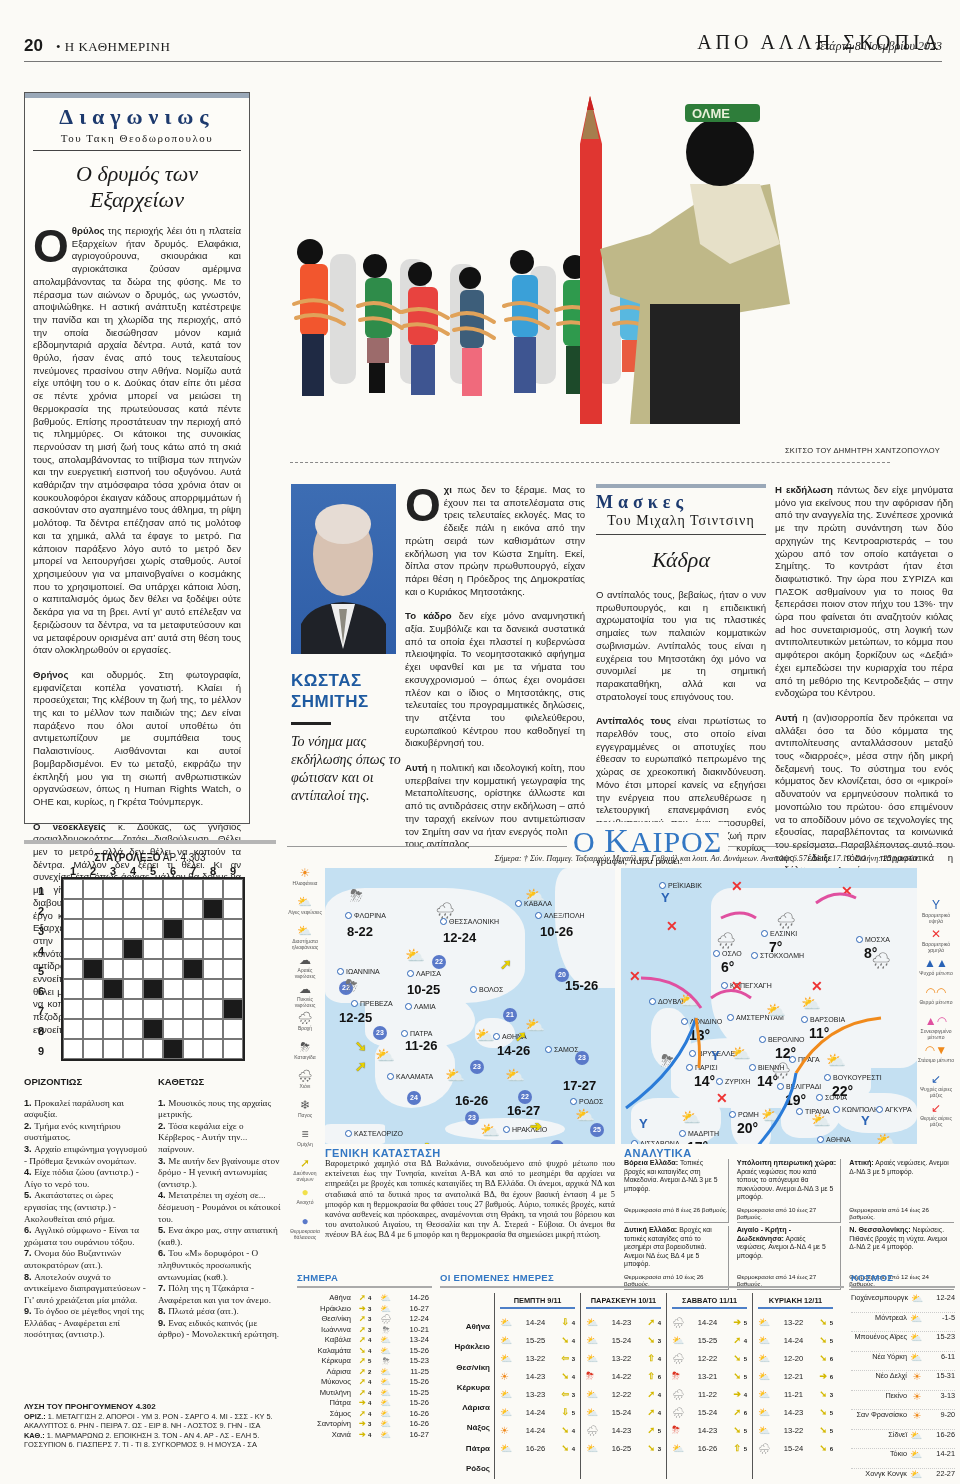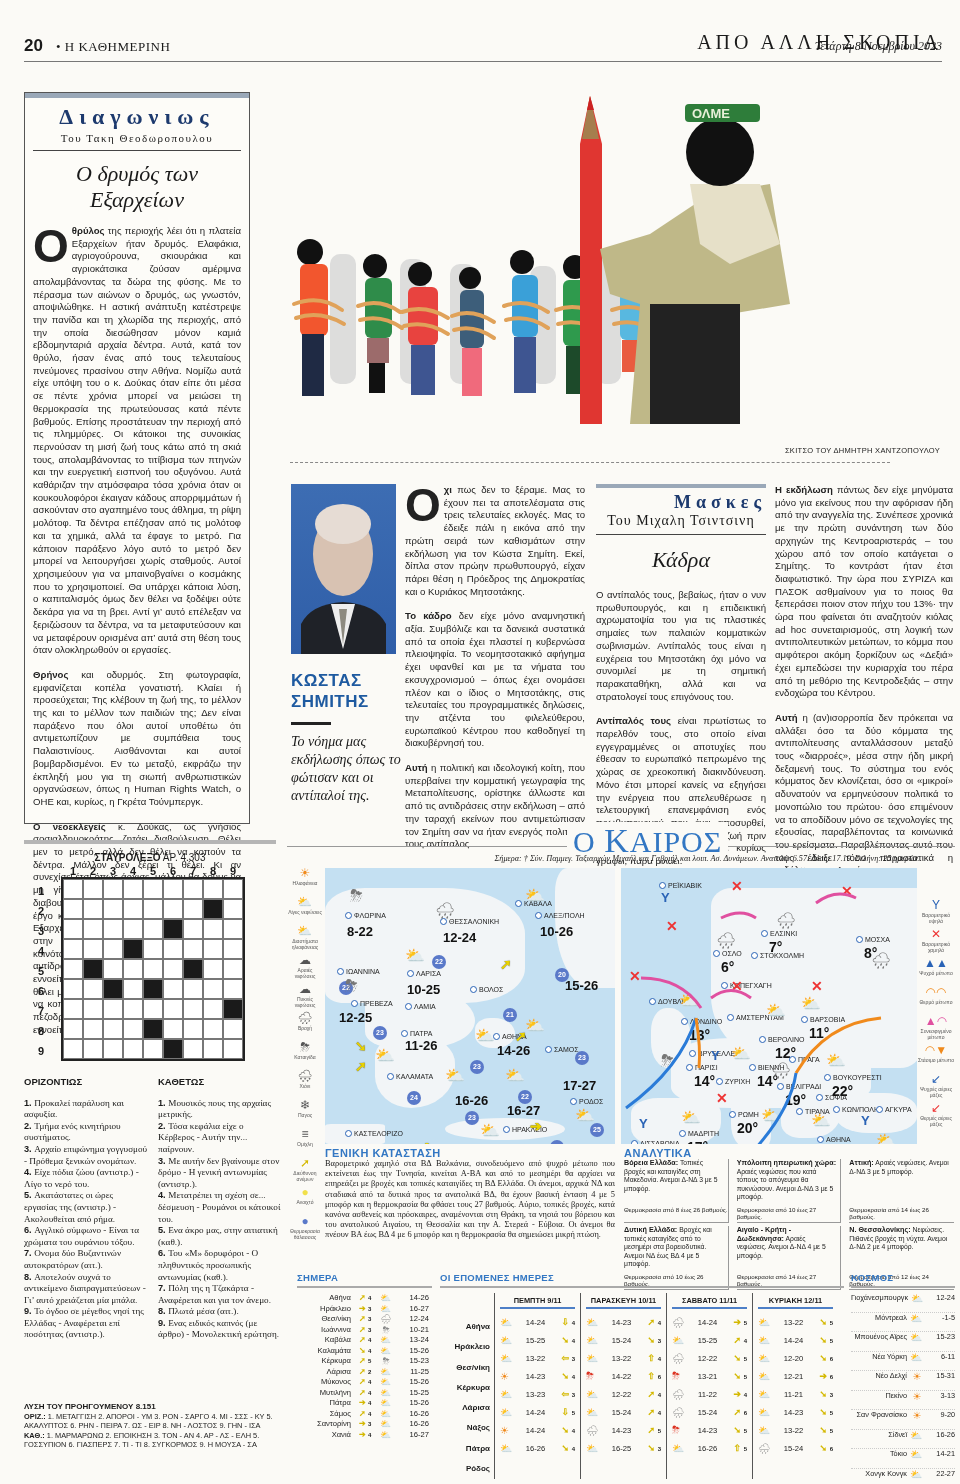--- a/index.html
+++ b/index.html
@@ -30,21 +30,21 @@
 #dash{left:290px;top:462px;width:600px;border-top:1px dashed #888}
 
 #photo{left:291px;top:484px;width:105px;height:170px;background:linear-gradient(180deg,#3d6db3 0%,#2f5ea8 100%);overflow:hidden}
 #sim-name{left:291px;top:670px;font-size:17px;font-weight:bold;color:#1e5aa0;line-height:21px;letter-spacing:.5px}
 #sim-rule{left:291px;top:722px;width:40px;border-top:3px solid #222}
 #sim-quote{left:291px;top:733px;width:110px;font-size:14px;font-style:italic;line-height:18px}
 #col2{left:405px;top:484px;width:180px}
 
 #mask{left:596px;top:484px;width:170px}
 #mask .bar{height:4px;background:#9aa8b8}
-#mask .kick{text-align:right;font-size:18px;letter-spacing:5px;color:#1d3a6e;font-weight:bold;margin-top:4px}
+#mask .kick{text-align:left;font-size:18px;letter-spacing:5px;color:#1d3a6e;font-weight:bold;margin-top:4px}
 #mask .by{text-align:center;font-size:14px;letter-spacing:1px;padding-bottom:5px;border-bottom:1px solid #444}
 #mask h2{text-align:center;font-size:22px;font-style:italic;font-weight:normal;margin:12px 0 16px}
 #col4{left:775px;top:484px;width:178px}
 
 #xw{left:24px;top:840px;width:252px}
 #xw .bar{height:4px;background:#b5b5b5}
 #xw .title{text-align:center;font-size:10px;margin-top:8px;font-weight:bold}
 #xw .title span{font-weight:normal}
 .xw-colnums{display:flex;margin-left:39px;margin-top:2px}
 .xw-colnums div{width:20px;text-align:center;font-size:11px;font-weight:bold}
@@ -366,21 +366,21 @@
       <div><b>3. </b>Με αυτήν δεν βγαίνουμε στον δρόμο - Η γενική αντωνυμίας (αντιστρ.).</div>
       <div><b>4. </b>Μετατρέπει τη σχέση σε... δέσμευση - Ρουμάνοι οι κάτοικοί του.</div>
       <div><b>5. </b>Ενα άκρο μας, στην αιτιατική (καθ.).</div>
       <div><b>6. </b>Του «Μ» δορυφόροι - Ο πληθυντικός προσωπικής αντωνυμίας (καθ.).</div>
       <div><b>7. </b>Πόλη της η Τζακάρτα - Αναφέρεται και για τον άνεμο.</div>
       <div><b>8. </b>Πλωτά μέσα (αιτ.).</div>
       <div><b>9. </b>Ενας ειδικός καπνός (με άρθρο) - Μονολεκτική ερώτηση.</div>
     </div>
 </div>
 <div id="sol" class="abs">
-  <h5>ΛΥΣΗ ΤΟΥ ΠΡΟΗΓΟΥΜΕΝΟΥ 8.151</h5>
+  <h5>ΛΥΣΗ ΤΟΥ ΠΡΟΗΓΟΥΜΕΝΟΥ 4.302</h5>
   <div><b>ΟΡΙΖ.:</b><span> 1. ΜΕΤΑΓΓΙΣΗ 2. ΑΠΟΡΟΙ - ΥΜ 3. ΡΟΝ - ΣΑΡΓΟ 4. ΜΙ - ΣΣΣ - ΚΥ 5. ΑΚΑΛΥΠΤΟΣ 6. ΡΗΝ - ΠΕΙΡΑ 7. ΩΣ - ΕΙΡ 8. ΝΗ - ΛΟΣΤΟΣ 9. ΓΗΝ - ΙΣΑ</span></div>
   <div><b>ΚΑΘ.:</b><span> 1. ΜΑΡΜΑΡΩΝΩ 2. ΕΠΟΙΚΗΣΗ 3. ΤΟΝ - ΑΝ 4. ΑΡ - ΛΣ - ΕΛΗ 5. ΓΟΣΣΥΠΙΟΝ 6. ΓΙΑΣΠΕΡΣ 7. ΤΙ - ΤΙ 8. ΣΥΓΚΟΡΜΟΣ 9. Η ΜΟΥΣΑ - ΣΑ</span></div>
 </div>
 
 <div id="wx-rule" class="abs"></div>
 <div id="wx-title" class="abs"><span>Ο </span><span class="k">Κ</span><span>ΑΙΡΟΣ</span></div>
 <div id="wx-sub" class="abs serif">Σήμερα: † Σύν. Παμμεγ. Ταξιαρχών Μιχαήλ και Γαβριήλ και λοιπ. Ασ. Δυνάμεων. Ανατολή: 6.57. Δύση: 17.19. Σελήνη: 25 ημερών.</div>
 <div id="legend" class="abs">
     <div class="leg">
       <div class="ic" style="color: rgb(240, 138, 28);">☀</div>

